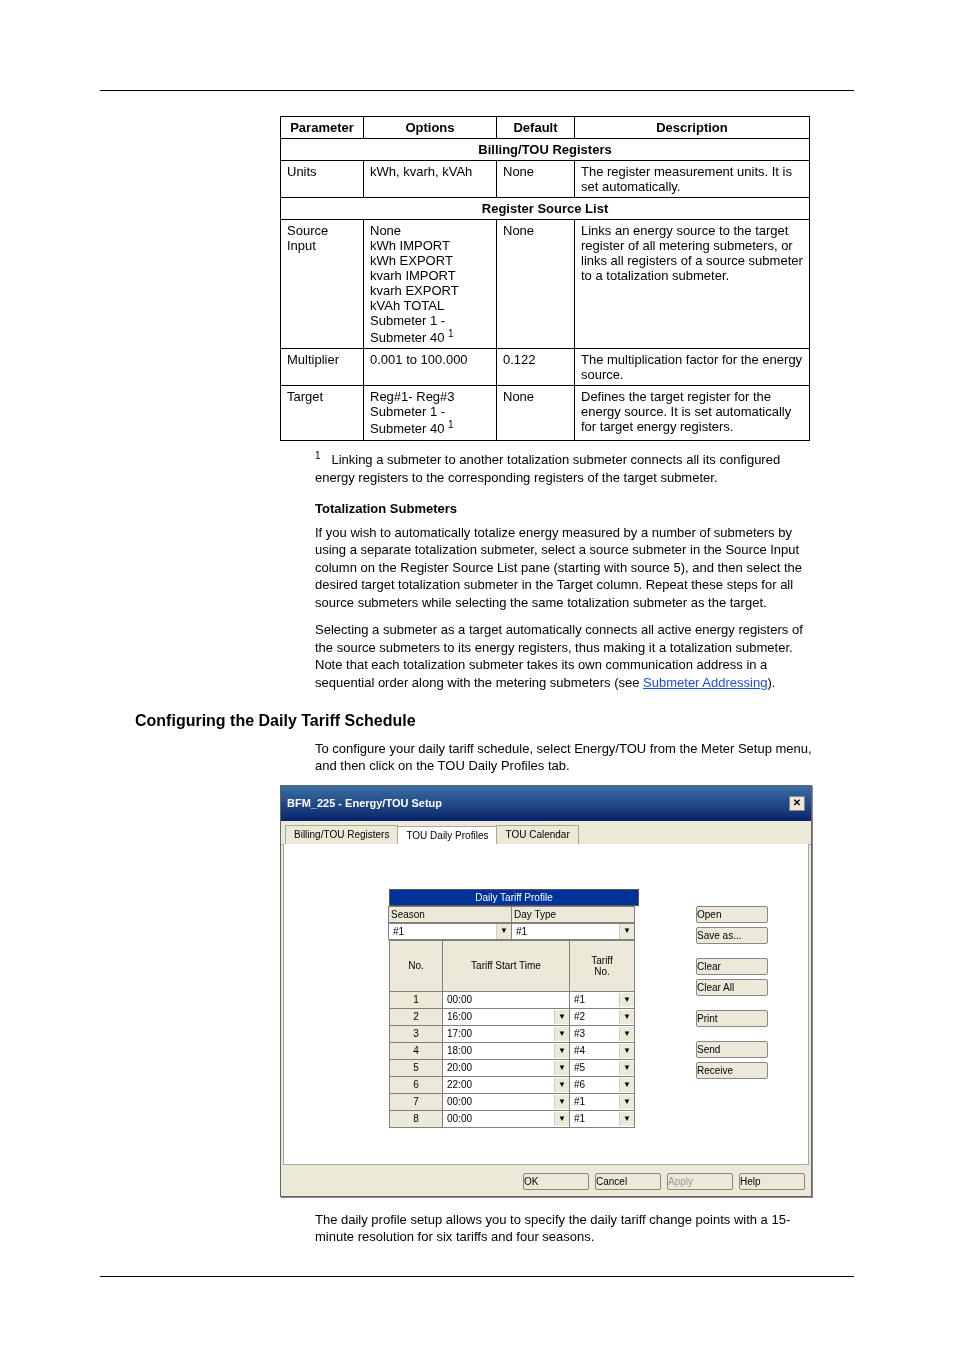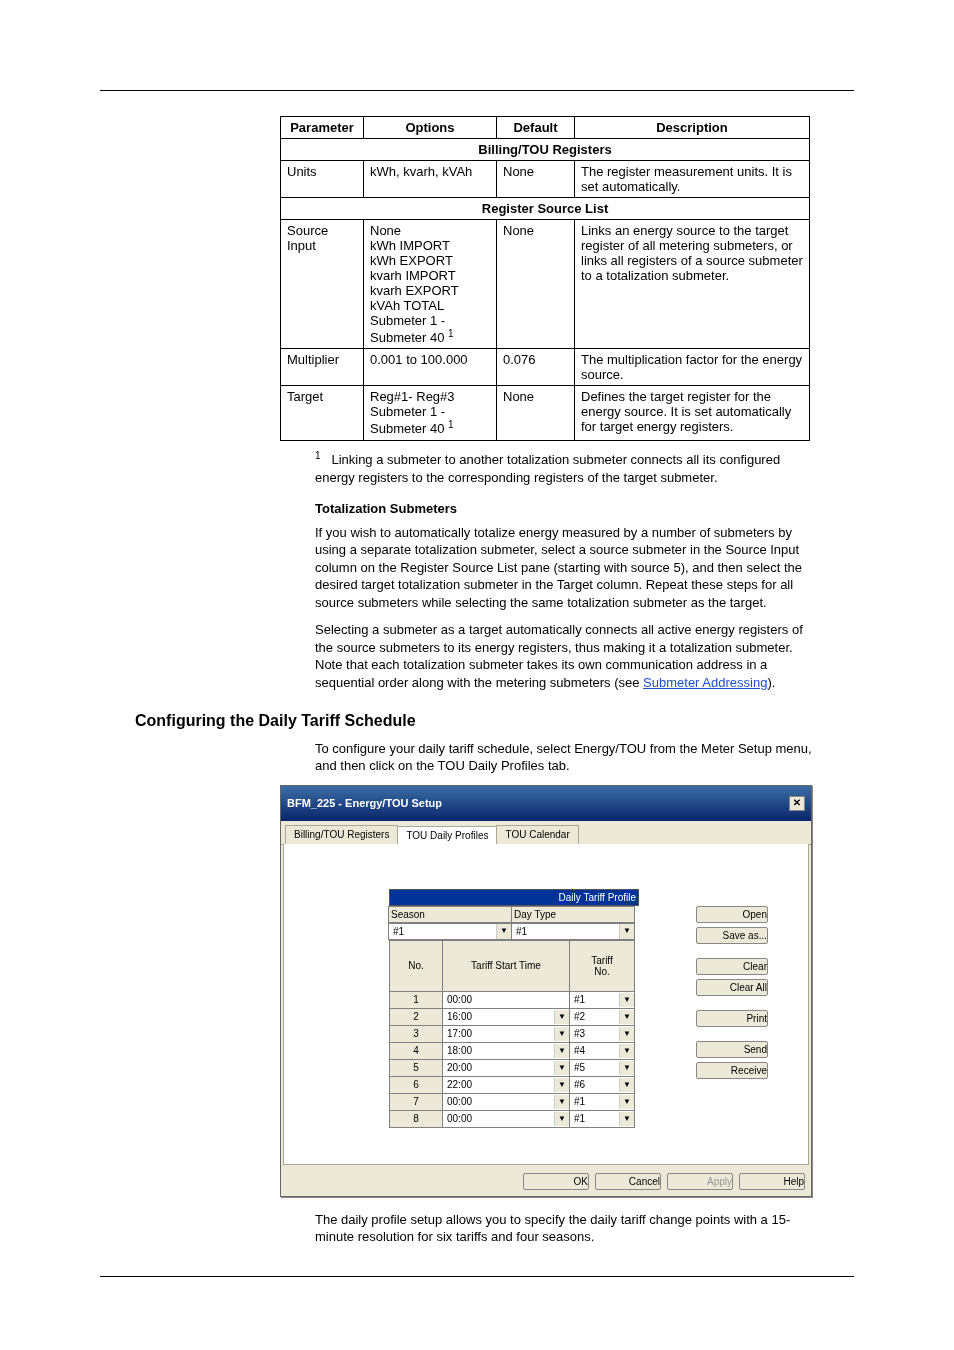--- a/index.html
+++ b/index.html
@@ -130,21 +130,21 @@
     position:relative;
   }
   .profile-area {
     position:absolute;
     left: 105px;
     top: 45px;
   }
   .profile-title {
     background:#003399;
     color:#fff;
-    text-align:right;
+    text-align:center;
     font-size:10px;
     padding:2px;
     width: 244px;
     border:1px solid #555;
   }
   .hdr-row {
     display:flex;
     width:246px;
   }
   .hdr-cell {
@@ -208,21 +208,21 @@
     gap:4px;
   }
   .win-btn {
     width:70px;
     font-size:10px;
     padding:2px 0;
     background:#ece9d8;
     border:1px solid #888;
     border-radius:2px;
     cursor:pointer;
-    text-align:right;
+    text-align:left;
   }
   .btn-col .gap { height:6px; }
   .dlg-footer {
     display:flex;
     justify-content:flex-end;
     gap:6px;
     padding:6px;
   }
   .dlg-footer .win-btn { width:64px; }
   .disabled { color:#999; }
@@ -263,21 +263,21 @@
         <span>kvarh EXPORT</span><br>
         <span>kVAh TOTAL</span><br>
         <span>Submeter 1 - Submeter 40</span> <span class="super">1</span>
       </td>
       <td>None</td>
       <td>Links an energy source to the target register of all metering submeters, or links all registers of a source submeter to a totalization submeter.</td>
     </tr>
     <tr>
       <td>Multiplier</td>
       <td>0.001 to 100.000</td>
-      <td>0.076</td>
+      <td>0.122</td>
       <td>The multiplication factor for the energy source.</td>
     </tr>
     <tr>
       <td>Target</td>
       <td>
         <span>Reg#1- Reg#3</span><br>
         <span>Submeter 1 - Submeter 40</span> <span class="super">1</span>
       </td>
       <td>None</td>
       <td>Defines the target register for the energy source. It is set automatically for target energy registers.</td>

